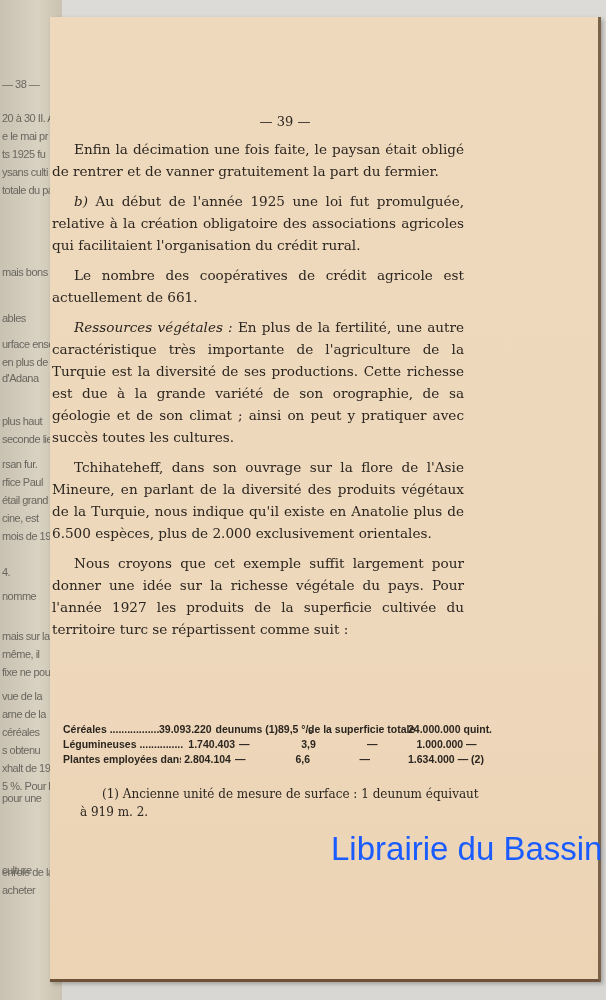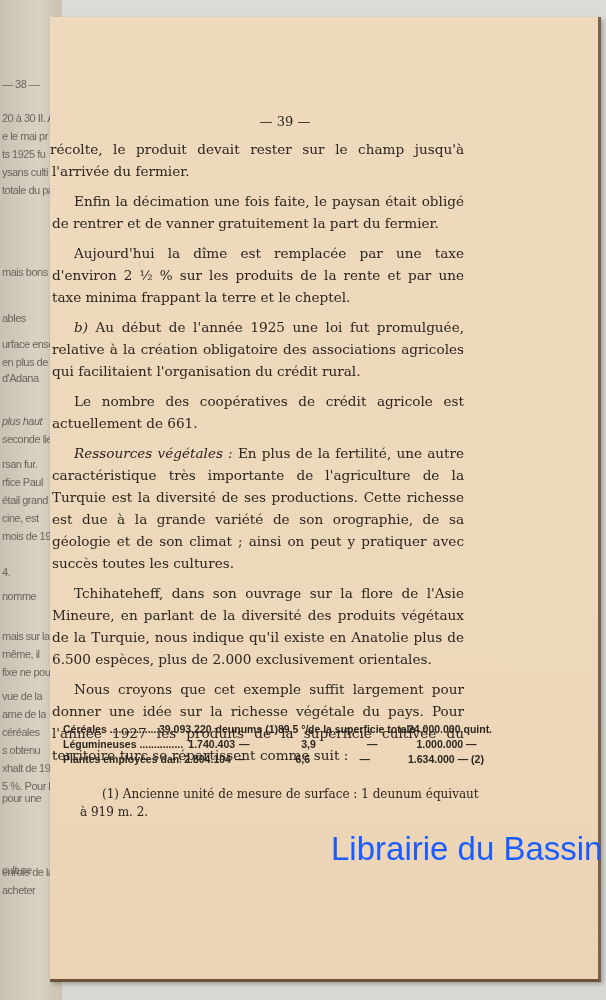--- a/index.html
+++ b/index.html
@@ -73,21 +73,21 @@
   <div class="ghost" style="top:112px;">20 à 30 II. A</div>
   <div class="ghost" style="top:130px;">e le mai pr</div>
   <div class="ghost" style="top:148px;">ts 1925 fu</div>
   <div class="ghost" style="top:166px;">ysans culti</div>
   <div class="ghost" style="top:184px;">totale du pay</div>
   <div class="ghost" style="top:266px;">mais bons</div>
   <div class="ghost" style="top:312px;">ables</div>
   <div class="ghost" style="top:338px;">urface ense</div>
   <div class="ghost" style="top:356px;">en plus de</div>
   <div class="ghost" style="top:372px;">d'Adana</div>
-  <div class="ghost" style="top:415px;font-style:italic;">plus haut</div>
+  <div class="ghost" style="top:415px;">plus haut</div>
   <div class="ghost" style="top:433px;">seconde lie</div>
   <div class="ghost" style="top:458px;">rsan fur.</div>
   <div class="ghost" style="top:476px;">rfice Paul</div>
   <div class="ghost" style="top:494px;">étail grand</div>
   <div class="ghost" style="top:512px;">cine, est</div>
   <div class="ghost" style="top:530px;">mois de 1925</div>
   <div class="ghost" style="top:566px;">4.</div>
   <div class="ghost" style="top:590px;">nomme</div>
   <div class="ghost" style="top:630px;">mais sur la</div>
   <div class="ghost" style="top:648px;">même, il</div>
@@ -102,23 +102,21 @@
   <div class="ghost" style="top:820px;margin-top:44px;">culture</div>
   <div class="ghost" style="top:866px;">enroie de la</div>
   <div class="ghost" style="top:884px;">acheter</div>
 </div>
 
 <div class="page">
   <div class="page-number">— 39 —</div>
 </div>
 
 <div class="text" style="top:138px; left:52px;">
-  <p class="first">récolte, le produit devait rester sur le champ jusqu'à l'arrivée du fermier.</p>
   <p class="indent">Enfin la décimation une fois faite, le paysan était obligé de rentrer et de vanner gratuitement la part du fermier.</p>
-  <p class="indent">Aujourd'hui la dîme est remplacée par une taxe d'environ 2 ½ % sur les produits de la rente et par une taxe minima frappant la terre et le cheptel.</p>
   <p class="indent"><span class="it">b)</span> <span>Au début de l'année 1925 une loi fut promulguée, relative à la création obligatoire des associations agricoles qui facilitaient l'organisation du crédit rural.</span></p>
   <p class="indent">Le nombre des coopératives de crédit agricole est actuellement de 661.</p>
   <p class="indent"><span class="it">Ressources végétales :</span> <span>En plus de la fertilité, une autre caractéristique très importante de l'agriculture de la Turquie est la diversité de ses productions. Cette richesse est due à la grande variété de son orographie, de sa géologie et de son climat ; ainsi on peut y pratiquer avec succès toutes les cultures.</span></p>
   <p class="indent">Tchihateheff, dans son ouvrage sur la flore de l'Asie Mineure, en parlant de la diversité des produits végétaux de la Turquie, nous indique qu'il existe en Anatolie plus de 6.500 espèces, plus de 2.000 exclusivement orientales.</p>
   <p class="indent">Nous croyons que cet exemple suffit largement pour donner une idée sur la richesse végétale du pays. Pour l'année 1927 les produits de la superficie cultivée du territoire turc se répartissent comme suit :</p>
 </div>
 
 <div class="table">
   <div class="row">
     <span class="c1">Céréales .......................</span>

